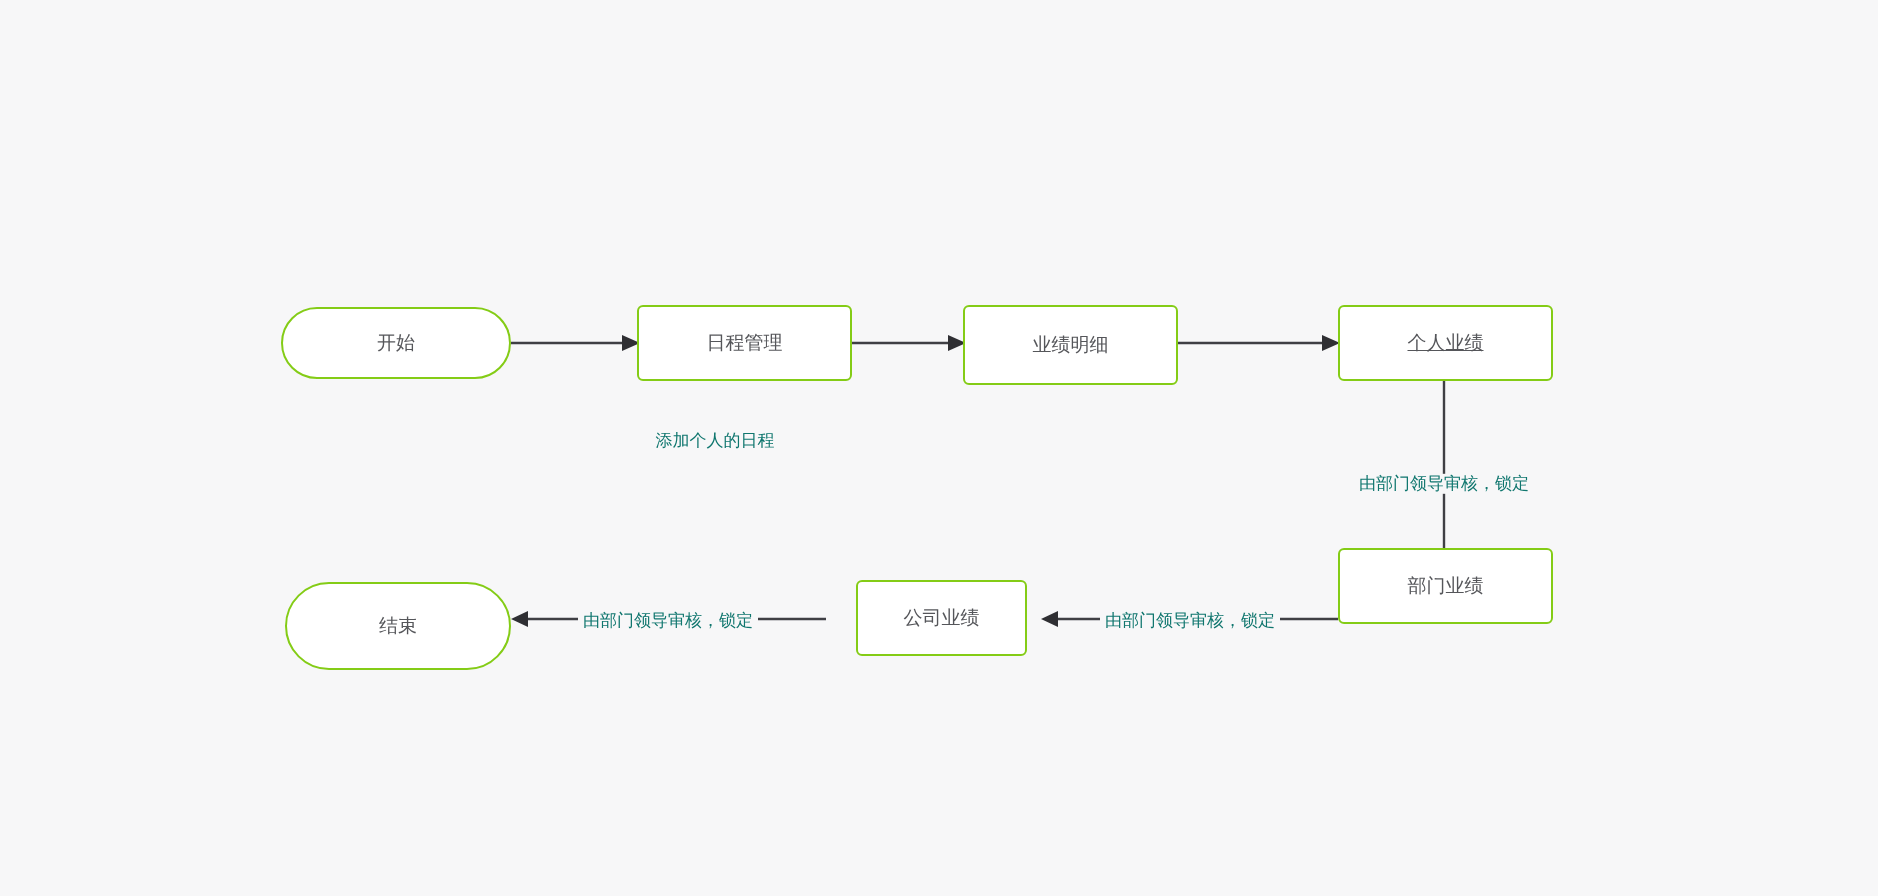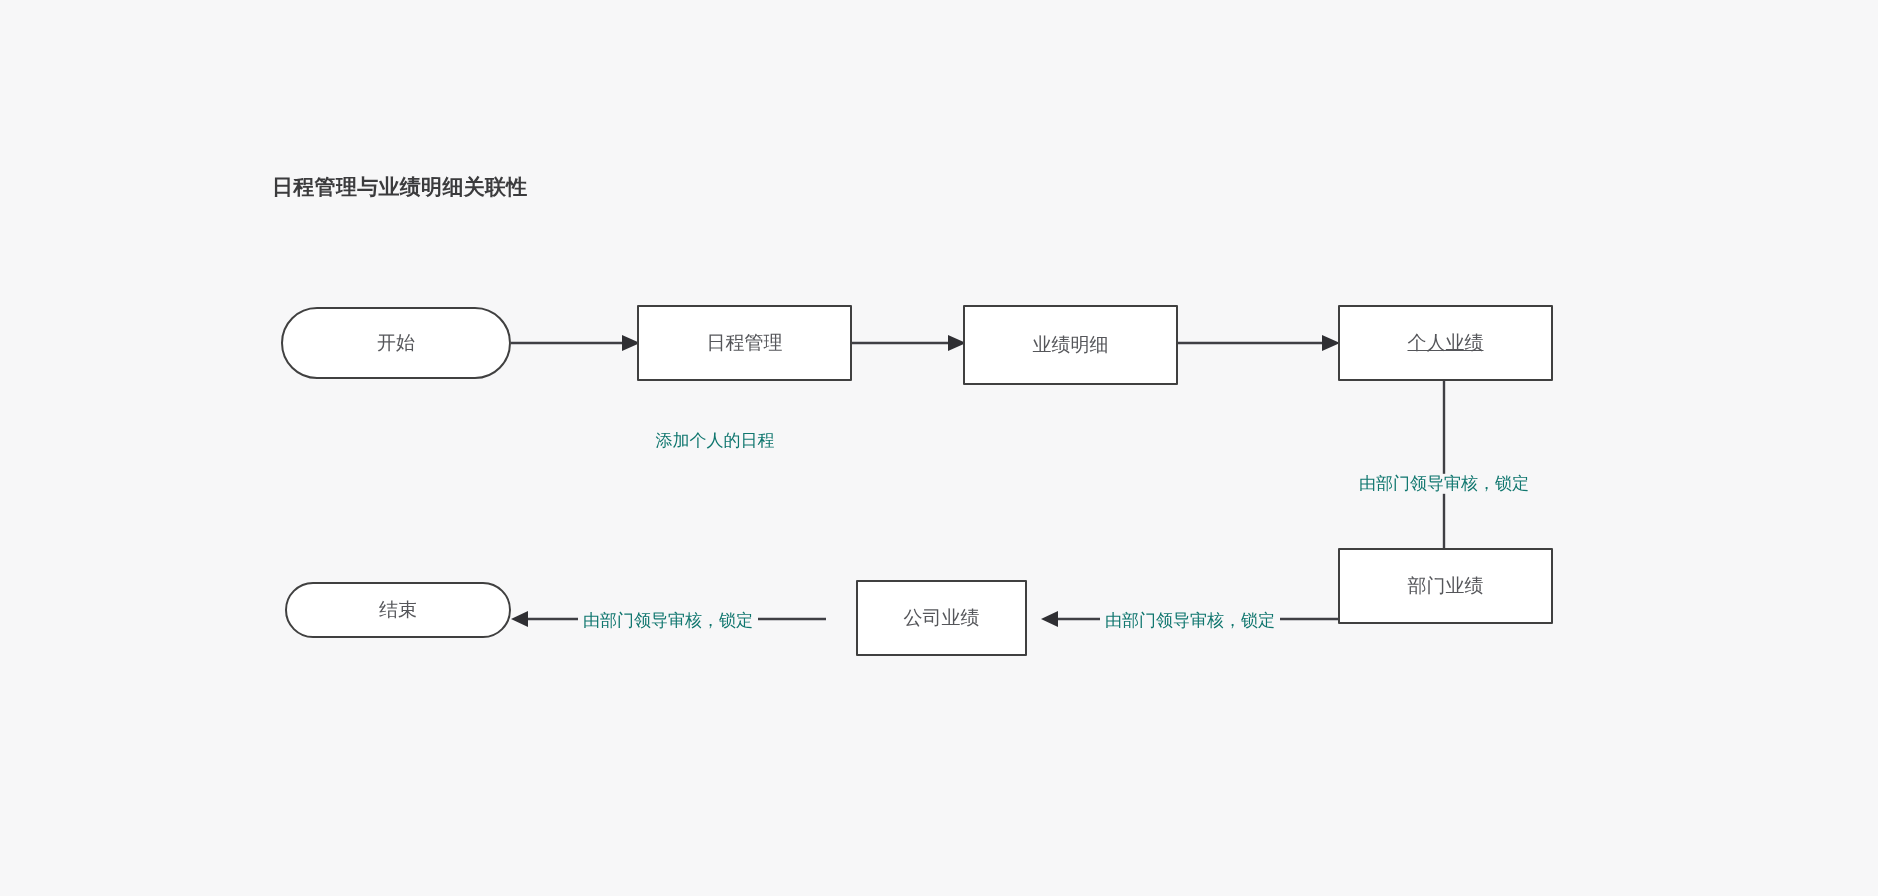--- a/index.html
+++ b/index.html
@@ -27,30 +27,30 @@
     font-size: 21px;
     font-weight: bold;
     color: #3b3b3d;
     letter-spacing: 0.3px;
     white-space: nowrap;
   }
   .node {
     position: absolute;
     box-sizing: border-box;
     background: #ffffff;
-    border: 2px solid #404040;
+    border: 2px solid #84cc16;
     display: flex;
     align-items: center;
     justify-content: center;
     font-size: 19px;
     color: #55565a;
     white-space: nowrap;
   }
   .node.rect {
-    border-radius: 1px;
+    border-radius: 6px;
   }
   .node.stadium {
     border-radius: 999px;
   }
   .edge-label {
     position: absolute;
     font-size: 17px;
     color: #0f766e;
     background: #f7f7f8;
     padding: 0 5px;
@@ -73,21 +73,20 @@
   .arrowhead {
     fill: #2f2f33;
     stroke: none;
   }
 </style>
 </head>
 <body style="background: rgb(247, 247, 248);">
 
 <div id="canvas">
 
-  <div id="diagram-title">日程管理与业绩明细关联性</div>
 
   <svg class="edges" viewBox="0 0 1878 896">
 
     <g>
       <line x1="511" y1="343" x2="622" y2="343"></line>
       <polygon class="arrowhead" points="622,335 640,343 622,351"></polygon>
     </g>
 
     <g>
       <line x1="852" y1="343" x2="948" y2="343"></line>
@@ -124,21 +123,21 @@
   </div>
 
   <div class="node rect" style="left:963px; top:305px; width:215px; height:80px;">
     <span>业绩明细</span>
   </div>
 
   <div class="node rect" style="left:1338px; top:305px; width:215px; height:76px;text-decoration:underline;">
     <span>个人业绩</span>
   </div>
 
-  <div class="node stadium" style="left:285px; top:582px; width:226px; height:56px;font-family:Liberation Serif, serif;">
+  <div class="node stadium" style="left:285px; top:582px; width:226px; height:88px;font-family:Liberation Serif, serif;">
     <span>结束</span>
   </div>
 
   <div class="node rect" style="left:856px; top:580px; width:171px; height:76px;">
     <span>公司业绩</span>
   </div>
 
   <div class="node rect" style="left:1338px; top:548px; width:215px; height:76px;">
     <span>部门业绩</span>
   </div>

